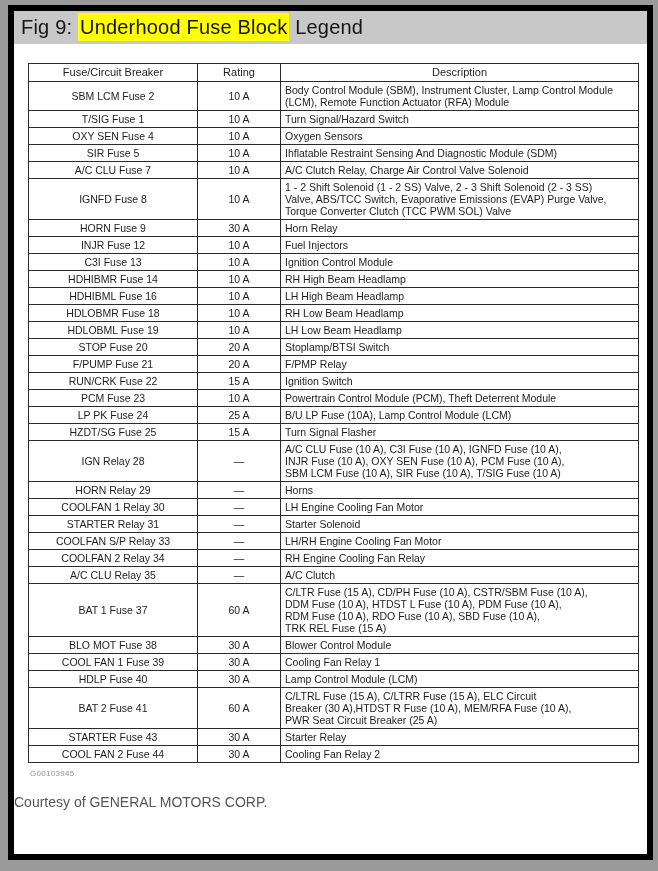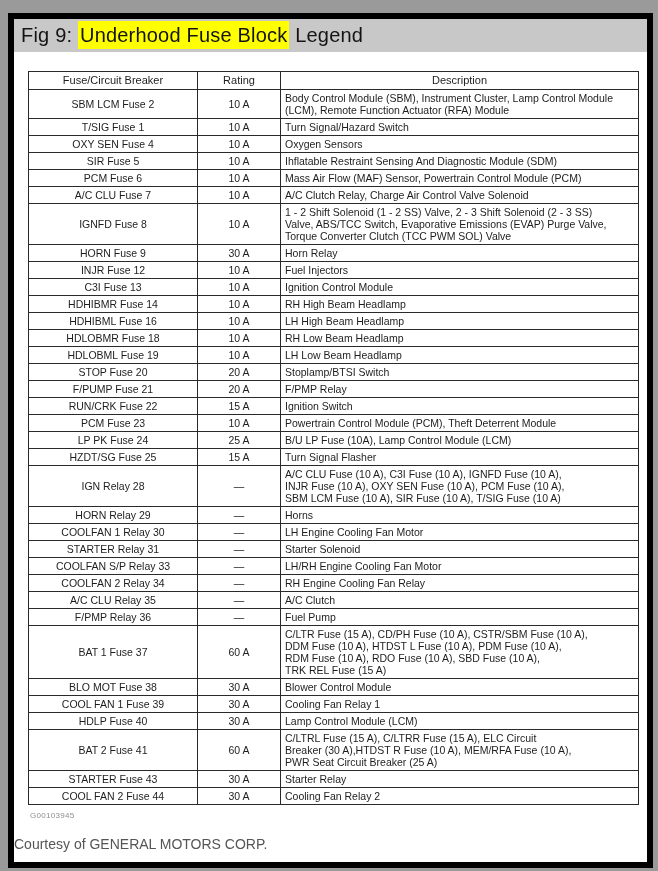--- a/index.html
+++ b/index.html
@@ -9,21 +9,20 @@
     font-family: "Liberation Sans", sans-serif;
     position: relative;
     overflow: hidden;
   }
   .frame {
     position: absolute; left: 8px; top: 5px;
     width: 645px; height: 855px;
     box-sizing: border-box;
     border: 6px solid #000;
     background: #fff;
-    margin-top: 8px;
   }
   .title-band {
     height: 33px;
     background: #c8c8c8;
     display: flex; align-items: center;
     padding-left: 7px;
     font-size: 20px;
     color: #141414;
     letter-spacing: 0.2px;
   }
@@ -83,25 +82,20 @@
     <td class="c-fuse">OXY SEN Fuse 4</td>
     <td class="c-rating">10 A</td>
     <td class="c-desc">Oxygen Sensors</td>
   </tr>
         <tr>
     <td class="c-fuse">SIR Fuse 5</td>
     <td class="c-rating">10 A</td>
     <td class="c-desc">Ihflatable Restraint Sensing And Diagnostic Module (SDM)</td>
   </tr>
         <tr>
-    <td class="c-fuse">PCM Fuse 6</td>
-    <td class="c-rating">10 A</td>
-    <td class="c-desc">Mass Air Flow (MAF) Sensor, Powertrain Control Module (PCM)</td>
-  </tr>
-        <tr>
     <td class="c-fuse">A/C CLU Fuse 7</td>
     <td class="c-rating">10 A</td>
     <td class="c-desc">A/C Clutch Relay, Charge Air Control Valve Solenoid</td>
   </tr>
         <tr>
     <td class="c-fuse">IGNFD Fuse 8</td>
     <td class="c-rating">10 A</td>
     <td class="c-desc">1 - 2 Shift Solenoid (1 - 2 SS) Valve, 2 - 3 Shift Solenoid (2 - 3 SS)
 Valve, ABS/TCC Switch, Evaporative Emissions (EVAP) Purge Valve,
 Torque Converter Clutch (TCC PWM SOL) Valve</td>
@@ -200,25 +194,20 @@
   </tr>
         <tr>
     <td class="c-fuse">COOLFAN 2 Relay 34</td>
     <td class="c-rating">—</td>
     <td class="c-desc">RH Engine Cooling Fan Relay</td>
   </tr>
         <tr>
     <td class="c-fuse">A/C CLU Relay 35</td>
     <td class="c-rating">—</td>
     <td class="c-desc">A/C Clutch</td>
-  </tr>
-        <tr>
-    <td class="c-fuse">F/PMP Relay 36</td>
-    <td class="c-rating">—</td>
-    <td class="c-desc">Fuel Pump</td>
   </tr>
         <tr>
     <td class="c-fuse">BAT 1 Fuse 37</td>
     <td class="c-rating">60 A</td>
     <td class="c-desc">C/LTR Fuse (15 A), CD/PH Fuse (10 A), CSTR/SBM Fuse (10 A),
 DDM Fuse (10 A), HTDST L Fuse (10 A), PDM Fuse (10 A),
 RDM Fuse (10 A), RDO Fuse (10 A), SBD Fuse (10 A),
 TRK REL Fuse (15 A)</td>
   </tr>
         <tr>

